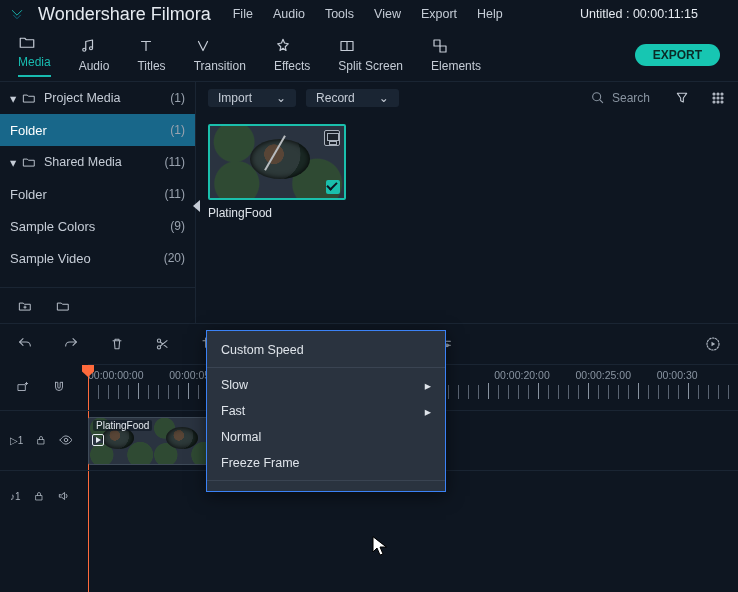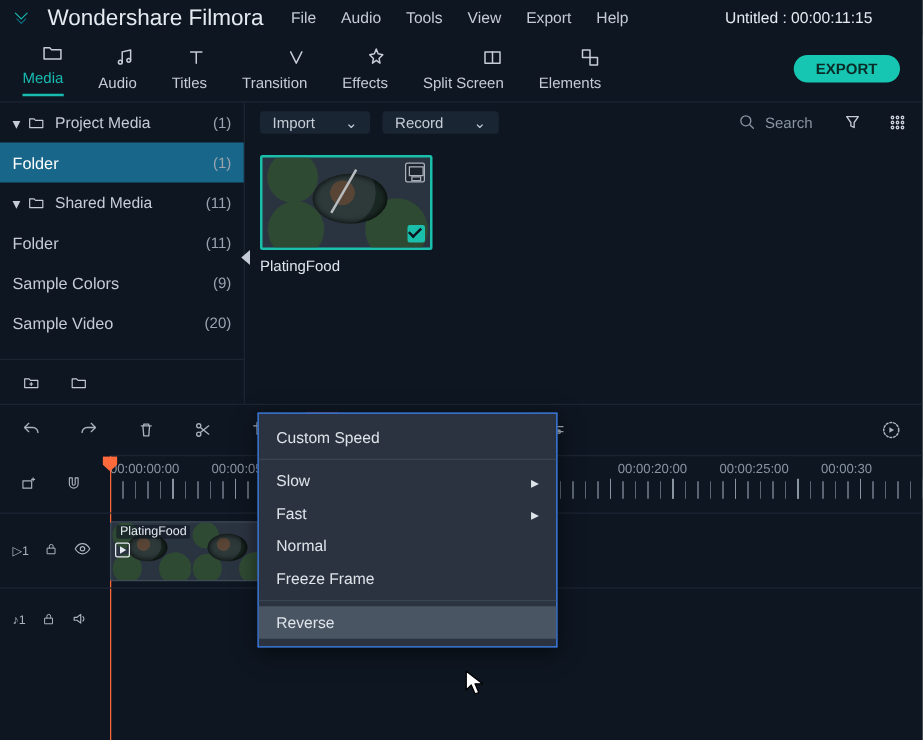--- a/index.html
+++ b/index.html
@@ -6,21 +6,21 @@
   body { background: #0e1621; color: #c5ccd6; width: 738px; height: 592px; overflow: hidden; font-size: 13px; }
   .titlebar { display: flex; align-items: center; height: 28px; padding: 0 10px; gap: 14px; background: #0e1621; }
   .logo { width: 14px; height: 14px; display: inline-block; }
   .logo svg { width: 14px; height: 14px; }
   .app-name { font-size: 18px; color: #e5eaf0; font-weight: 400; }
   .menu { display: flex; gap: 20px; font-size: 12.5px; color: #c5ccd6; margin-left: 8px; }
   .menu span { cursor: pointer; }
   .doc { margin-left: auto; margin-right: 30px; color: #e5eaf0; font-size: 12.5px; }
 
   .ribbon { display: flex; align-items: center; height: 54px; padding: 0 18px; gap: 28px; border-bottom: 1px solid #1a2533; }
-  .rib-item { display: flex; flex-direction: column; align-items: flex-end; gap: 4px; cursor: pointer; }
+  .rib-item { display: flex; flex-direction: column; align-items: flex-start; gap: 4px; cursor: pointer; }
   .rib-item .icon { height: 18px; display: flex; align-items: center; justify-content: center; }
   .rib-item span.lbl { font-size: 12px; color: #c5ccd6; }
   .rib-item.active span.lbl { color: #18bbb0; }
   .rib-item.active .underline { height: 2px; background: #18bbb0; width: 100%; margin-top: 2px; }
   .export-btn { margin-left: auto; background: #17c6b2; color: #0a2b27; border-radius: 14px; padding: 4px 18px; font-size: 12px; font-weight: 600; cursor: pointer; }
 
   .midrow { display: flex; height: 242px; border-bottom: 1px solid #1a2533; position: relative; }
   .side { width: 196px; border-right: 1px solid #1a2533; display: flex; flex-direction: column; }
   .side-row { display: flex; align-items: center; height: 32px; padding: 0 10px; }
   .side-row.header { font-size: 12.5px; }
@@ -449,22 +449,19 @@
       <span>Fast</span>
       <span class="sub-ar">▸</span>
     </div>
   <div class="ctx-item">
       <span>Normal</span>
     </div>
   <div class="ctx-item">
       <span>Freeze Frame</span>
     </div>
   <div class="ctx-item sep"></div>
-  <div class="ctx-item hl">
-      <span>Reverse</span>
-    </div>
 </div>
 
 <div class="cursor-ptr">
   <svg viewBox="0 0 16 20">
       <path d="M1 1l0 15 4-4 3 7 3-1-3-7 6 0z" fill="#fff" stroke="#000" stroke-width="1"></path>
     </svg>
 </div>
 
 </body></html>

